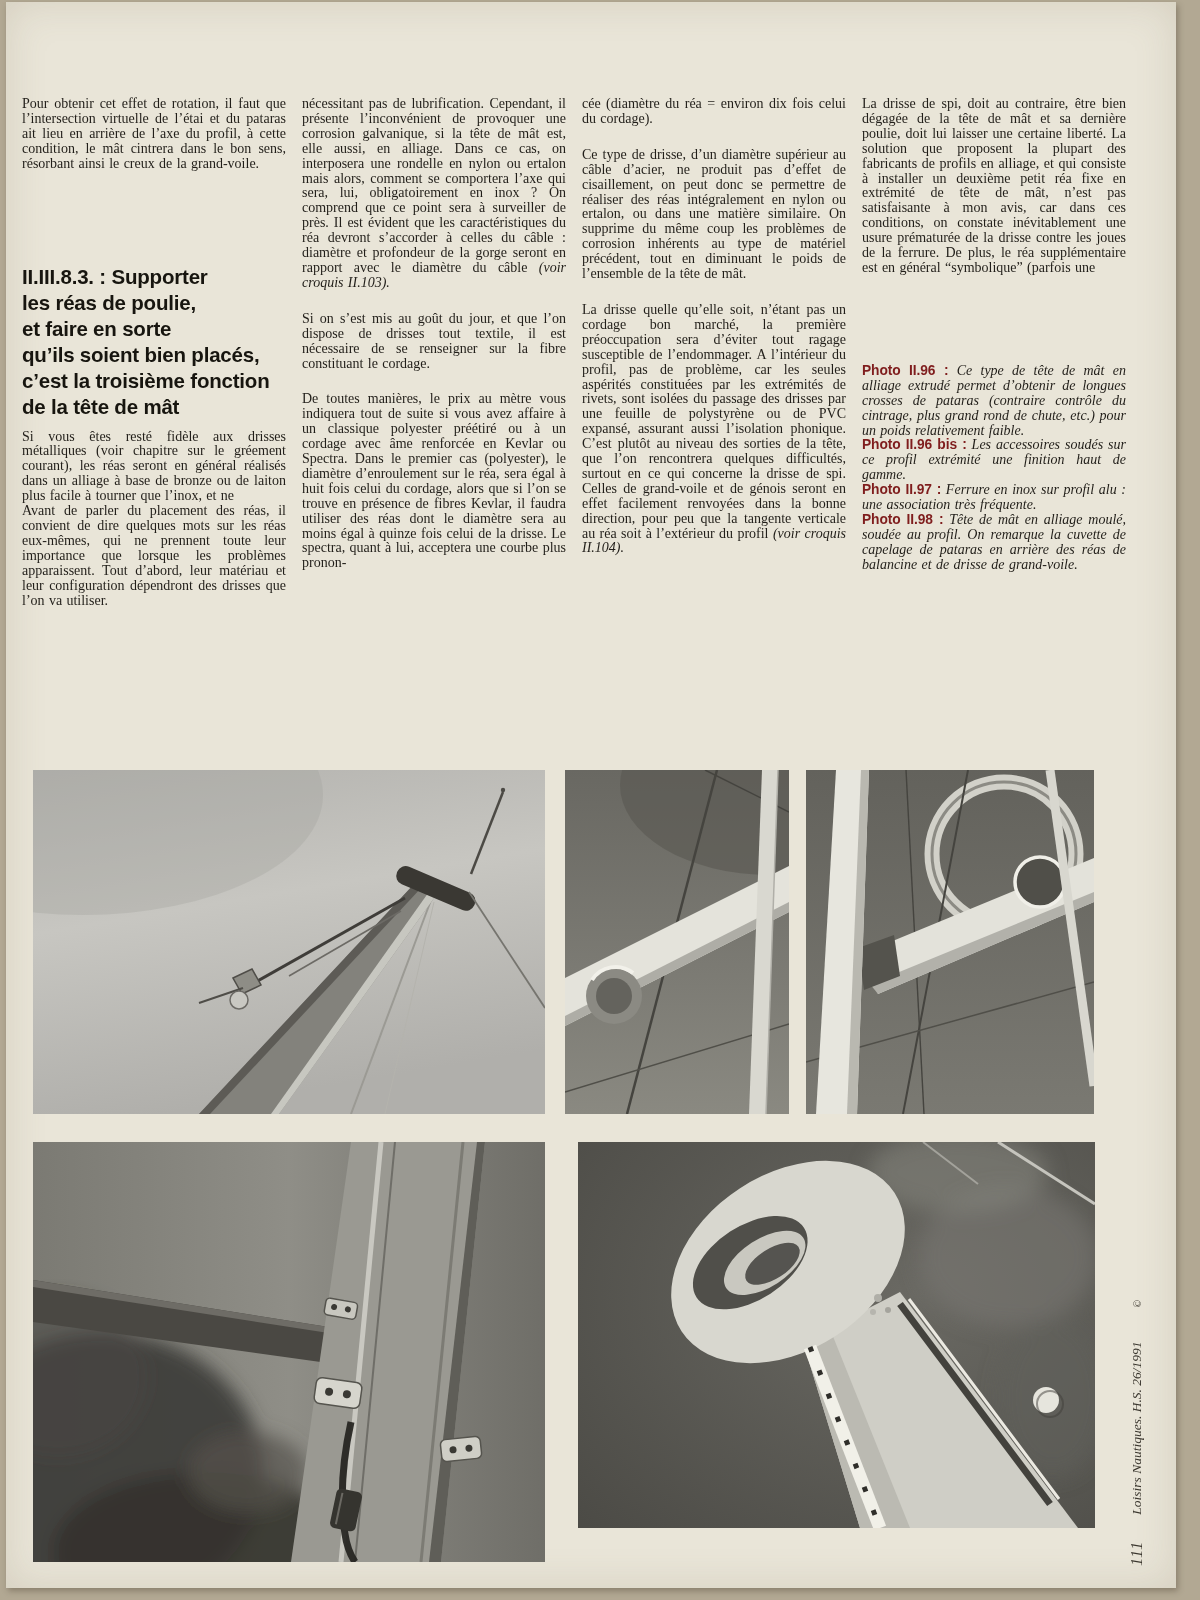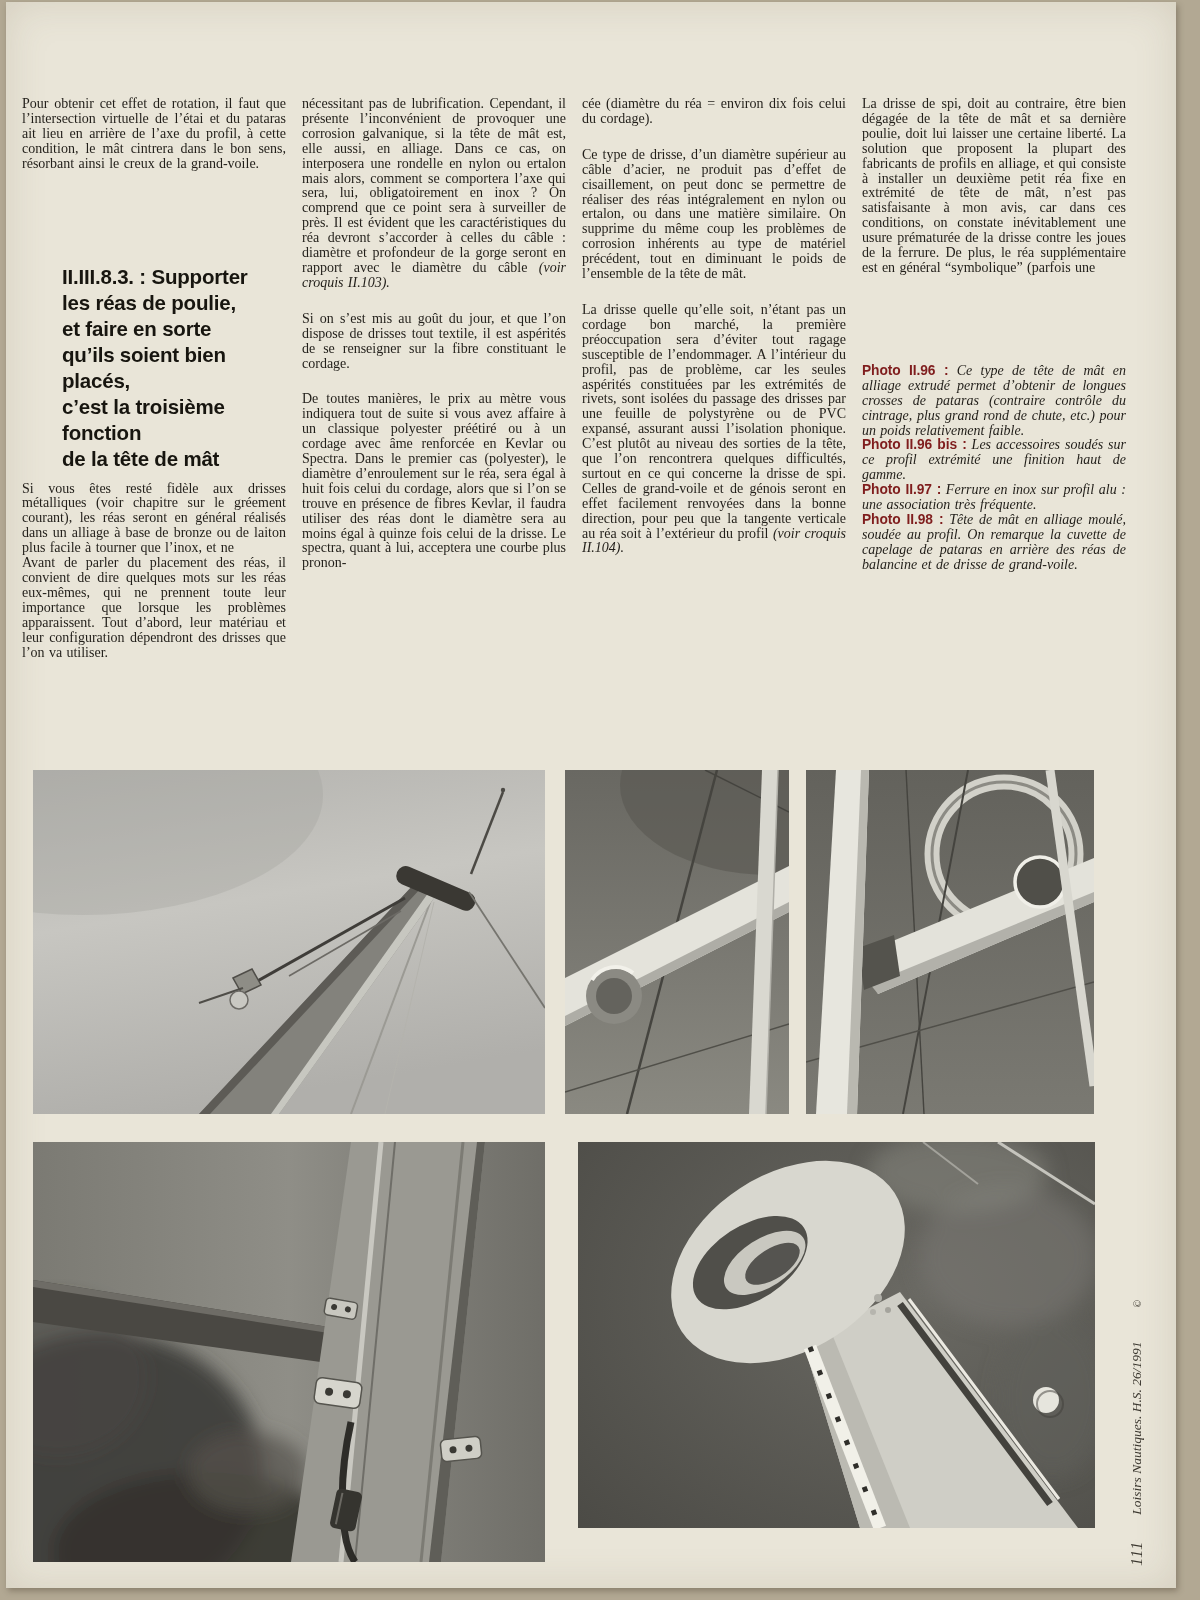--- a/index.html
+++ b/index.html
@@ -23,21 +23,21 @@
     margin:0;font-size:14px;line-height:14.9px;text-align:justify;
     word-spacing:.06em;
   }
   .col p.gap{margin-top:21px;}
   h2.sec{
     margin:92px 0 10px 0;
     font-family:"Liberation Sans", sans-serif;
     font-weight:bold;font-size:20.5px;line-height:26px;
     letter-spacing:-0.2px;color:#17150f;
   }
-  h2.sec span{display:block;margin-left:40px;}
+  h2.sec span{display:block;}
   .captions{margin-top:88px;}
   .caption{
     font-style:italic;font-size:14.2px;line-height:15.6px;text-align:justify;
     margin:0;
   }
   .caption b{
     font-style:normal;font-family:"Liberation Sans", sans-serif;
     font-size:13.8px;letter-spacing:-0.1px;color:#7f1d1d;
   }
   .photo{position:absolute;background:#888;overflow:hidden;}
@@ -74,21 +74,21 @@
         <span>qu’ils soient bien placés,</span>
         <span>c’est la troisième fonction</span>
         <span>de la tête de mât</span>
       </h2>
       <p>Si vous êtes resté fidèle aux drisses métalliques (voir chapitre sur le gréement courant), les réas seront en général réalisés dans un alliage à base de bronze ou de laiton plus facile à tourner que l’inox, et ne</p>
       <p>Avant de parler du placement des réas, il convient de dire quelques mots sur les réas eux-mêmes, qui ne prennent toute leur importance que lorsque les problèmes apparaissent. Tout d’abord, leur matériau et leur configuration dépendront des drisses que l’on va utiliser.</p>
     </div>
 
     <div class="col">
       <p><span>nécessitant pas de lubrification. Cependant, il présente l’inconvénient de provoquer une corrosion galvanique, si la tête de mât est, elle aussi, en alliage. Dans ce cas, on interposera une rondelle en nylon ou ertalon mais alors, comment se comportera l’axe qui sera, lui, obligatoirement en inox ? On comprend que ce point sera à surveiller de près. Il est évident que les caractéristiques du réa devront s’accorder à celles du câble : diamètre et profondeur de la gorge seront en rapport avec le diamètre du câble</span> <i>(voir croquis II.103).</i></p>
-      <p class="gap">Si on s’est mis au goût du jour, et que l’on dispose de drisses tout textile, il est aspérités de se renseigner sur la fibre constituant le cordage.</p>
+      <p class="gap">Si on s’est mis au goût du jour, et que l’on dispose de drisses tout textile, il est nécessaire de se renseigner sur la fibre constituant le cordage.</p>
       <p class="gap">De toutes manières, le prix au mètre vous indiquera tout de suite si vous avez affaire à un classique polyester préétiré ou à un cordage avec âme renforcée en Kevlar ou Spectra. Dans le premier cas (polyester), le diamètre d’enroulement sur le réa, sera égal à huit fois celui du cordage, alors que si l’on se trouve en présence de fibres Kevlar, il faudra utiliser des réas dont le diamètre sera au moins égal à quinze fois celui de la drisse. Le spectra, quant à lui, acceptera une courbe plus pronon-</p>
     </div>
 
     <div class="col">
       <p>cée (diamètre du réa = environ dix fois celui du cordage).</p>
       <p class="gap">Ce type de drisse, d’un diamètre supérieur au câble d’acier, ne produit pas d’effet de cisaillement, on peut donc se permettre de réaliser des réas intégralement en nylon ou ertalon, ou dans une matière similaire. On supprime du même coup les problèmes de corrosion inhérents au type de matériel précédent, tout en diminuant le poids de l’ensemble de la tête de mât.</p>
       <p class="gap"><span>La drisse quelle qu’elle soit, n’étant pas un cordage bon marché, la première préoccupation sera d’éviter tout ragage susceptible de l’endommager. A l’intérieur du profil, pas de problème, car les seules aspérités constituées par les extrémités de rivets, sont isolées du passage des drisses par une feuille de polystyrène ou de PVC expansé, assurant aussi l’isolation phonique. C’est plutôt au niveau des sorties de la tête, que l’on rencontrera quelques difficultés, surtout en ce qui concerne la drisse de spi. Celles de grand-voile et de génois seront en effet facilement renvoyées dans la bonne direction, pour peu que la tangente verticale au réa soit à l’extérieur du profil</span> <i>(voir croquis II.104).</i></p>
     </div>
 
     <div class="col">

